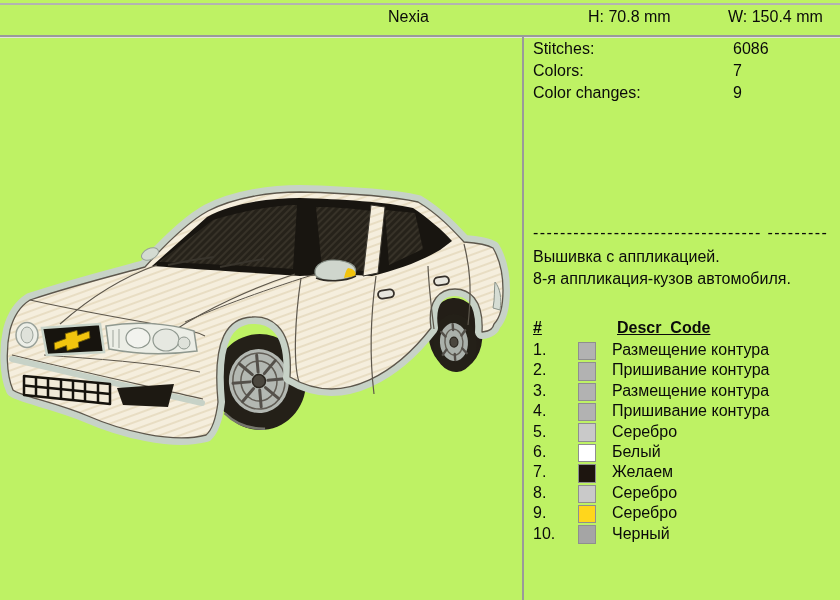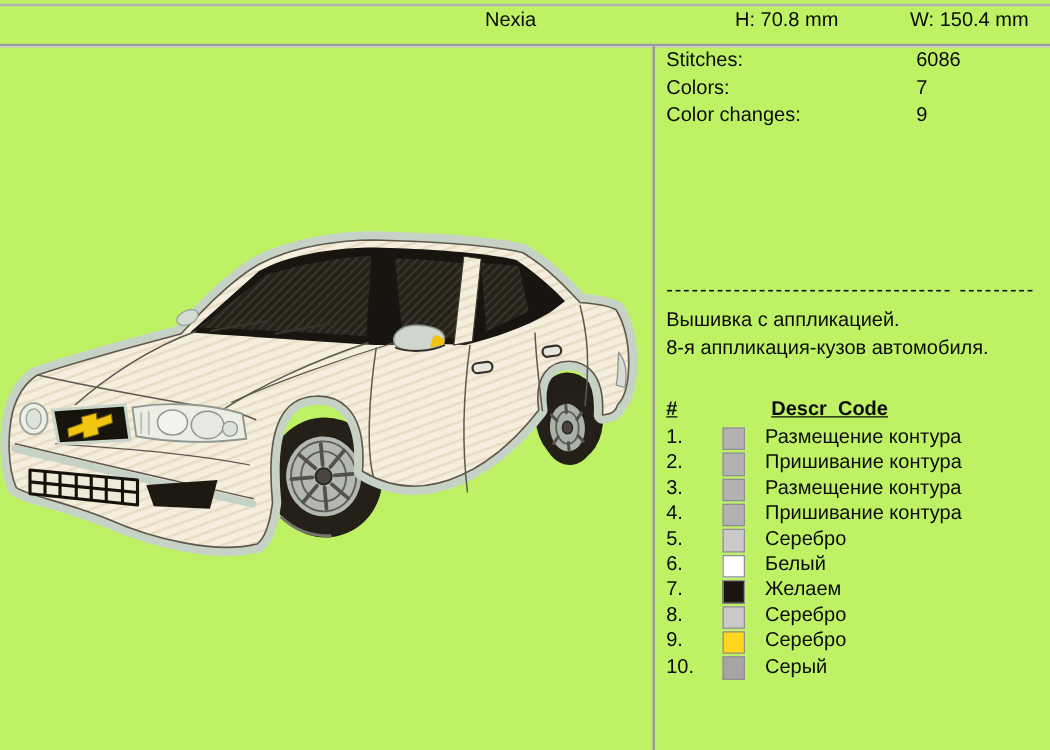--- a/index.html
+++ b/index.html
@@ -235,18 +235,18 @@
         <span class="tdesc">Серебро</span>
       </div>
       <div class="trow">
         <span class="tnum">9.</span>
         <span class="tswatch" style="background: rgb(255, 214, 28);"></span>
         <span class="tdesc">Серебро</span>
       </div>
       <div class="trow">
         <span class="tnum">10.</span>
         <span class="tswatch" style="background: rgb(165, 165, 165);"></span>
-        <span class="tdesc">Серый</span>
+        <span class="tdesc">Черный</span>
       </div>
     </div>
 
   </div>
 </div>
 
 </body></html>

